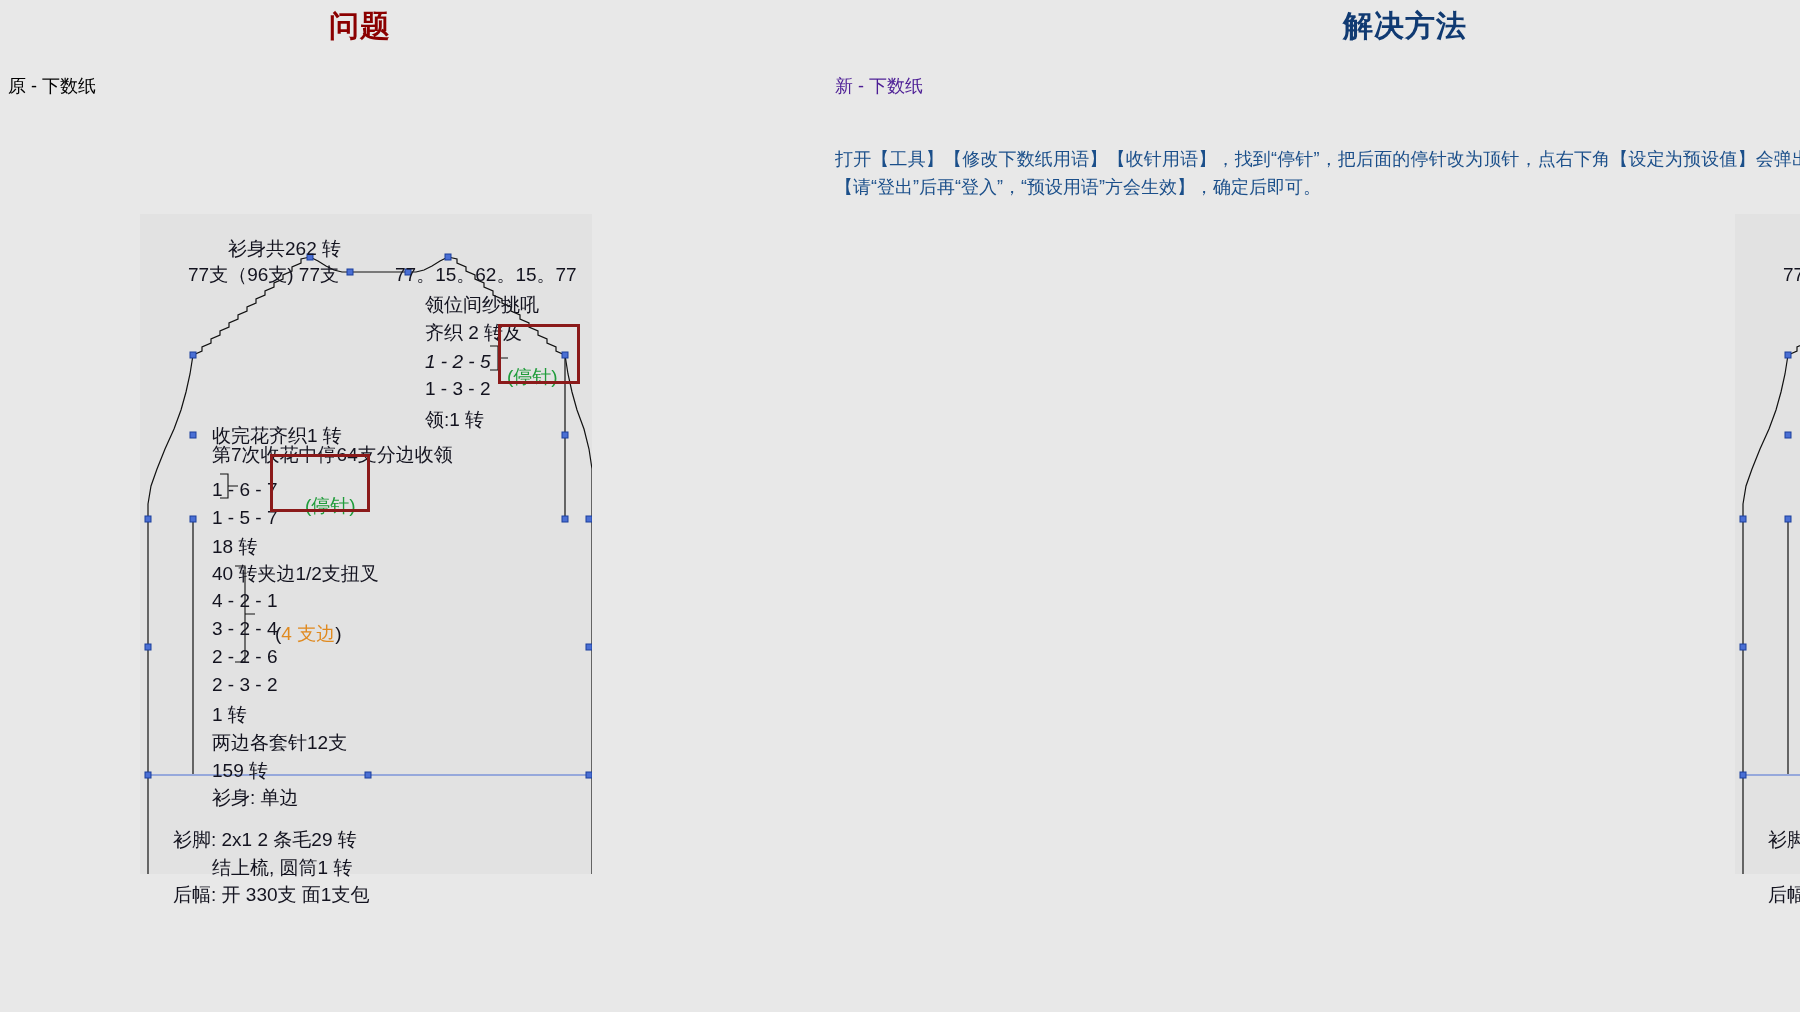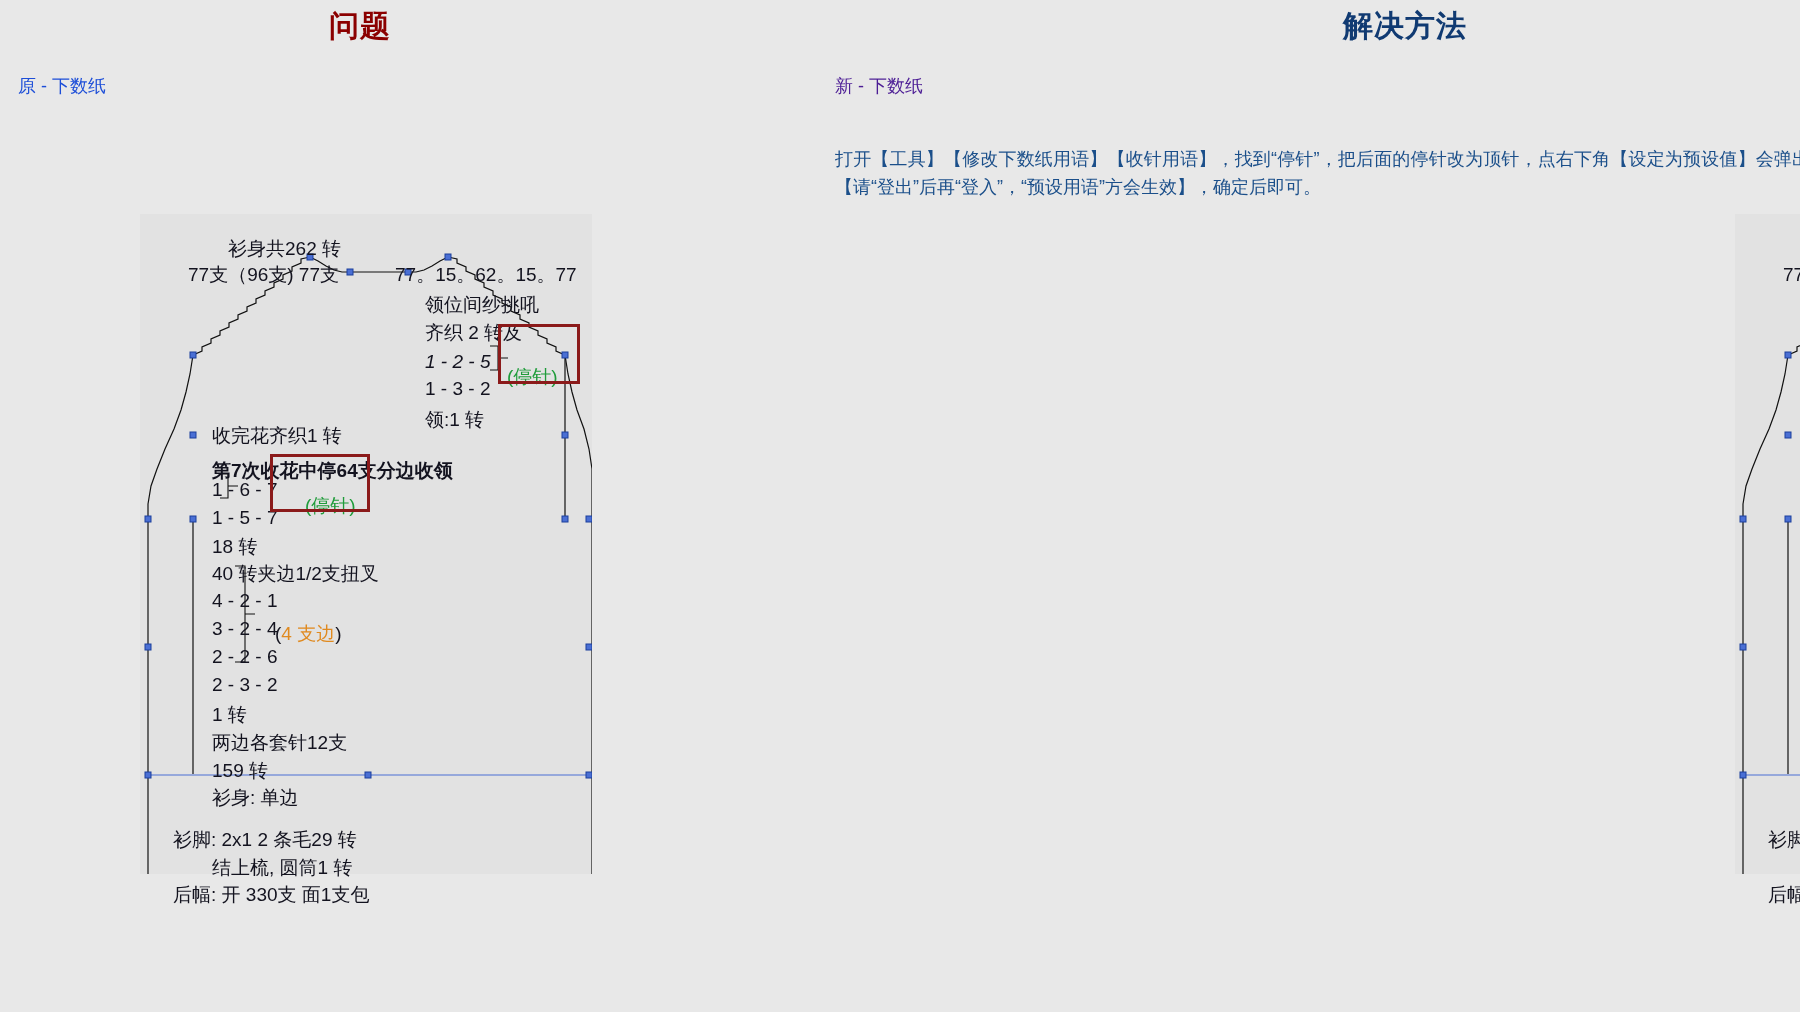--- a/index.html
+++ b/index.html
@@ -15,21 +15,21 @@
   .panel.right{left:900px;}
 
   .ttl{
     position:absolute;top:6px;width:100%;text-align:center;
     font-size:30px;font-weight:bold;letter-spacing:1px;
   }
   .ttl.q{color:#8b0000;left:-90px;}
   .ttl.a{color:#103a72;left:55px;}
 
   .subttl{position:absolute;font-size:18px;}
-  .subttl.q{color:#1d4ed8;left:18px;top:74px;}
+  .subttl.q{color:#000000;left:8px;top:74px;}
   .subttl.a{color:#4c1d95;left:-65px;top:74px;}
 
   .qtext{
     position:absolute;left:4px;top:190px;
     font-size:19px;color:#8b0000;white-space:nowrap;
   }
   .atext{
     position:absolute;left:-65px;top:145px;width:975px;
     font-size:18px;color:#1b4f8a;line-height:28px;
     text-align:justify;
@@ -128,21 +128,21 @@
       <div class="lbl f19 dark" style="left:285px;top:90px;">齐织 2 转及</div>
 
       <div class="lbl f19 dark" style="left:285px;top:121px;font-style:italic;">1 - 2 - 5</div>
       <div class="lbl f19 dark" style="left:285px;top:148px;">1 - 3 - 2</div>
       <div class="lbl f19 dark" style="left:285px;top:177px;">领:1 转</div>
 
       <div class="lbl f19 green" style="left:367px;top:134px;">(停针)</div>
       <div class="hilite" style="left:358px;top:110px;width:82px;height:60px;"></div>
 
       <div class="lbl f19 dark" style="left:72px;top:193px;">收完花齐织1 转</div>
-      <div class="lbl f19 dark" style="left:72px;top:228px;font-weight:bold;">第7次收花中停64支分边收领</div>
+      <div class="lbl f19 dark" style="left:72px;top:212px;">第7次收花中停64支分边收领</div>
 
       <div class="lbl f19 dark" style="left:72px;top:249px;">1 - 6 - 7</div>
       <div class="lbl f19 dark" style="left:72px;top:277px;">1 - 5 - 7</div>
       <div class="lbl f19 green" style="left:165px;top:263px;">(停针)</div>
       <div class="hilite" style="left:130px;top:240px;width:100px;height:58px;"></div>
 
       <div class="lbl f19 dark" style="left:72px;top:304px;">18 转</div>
       <div class="lbl f19 dark" style="left:72px;top:331px;">40 转夹边1/2支扭叉</div>
 
       <div class="lbl f19 dark" style="left:72px;top:360px;">4 - 2 - 1</div>

